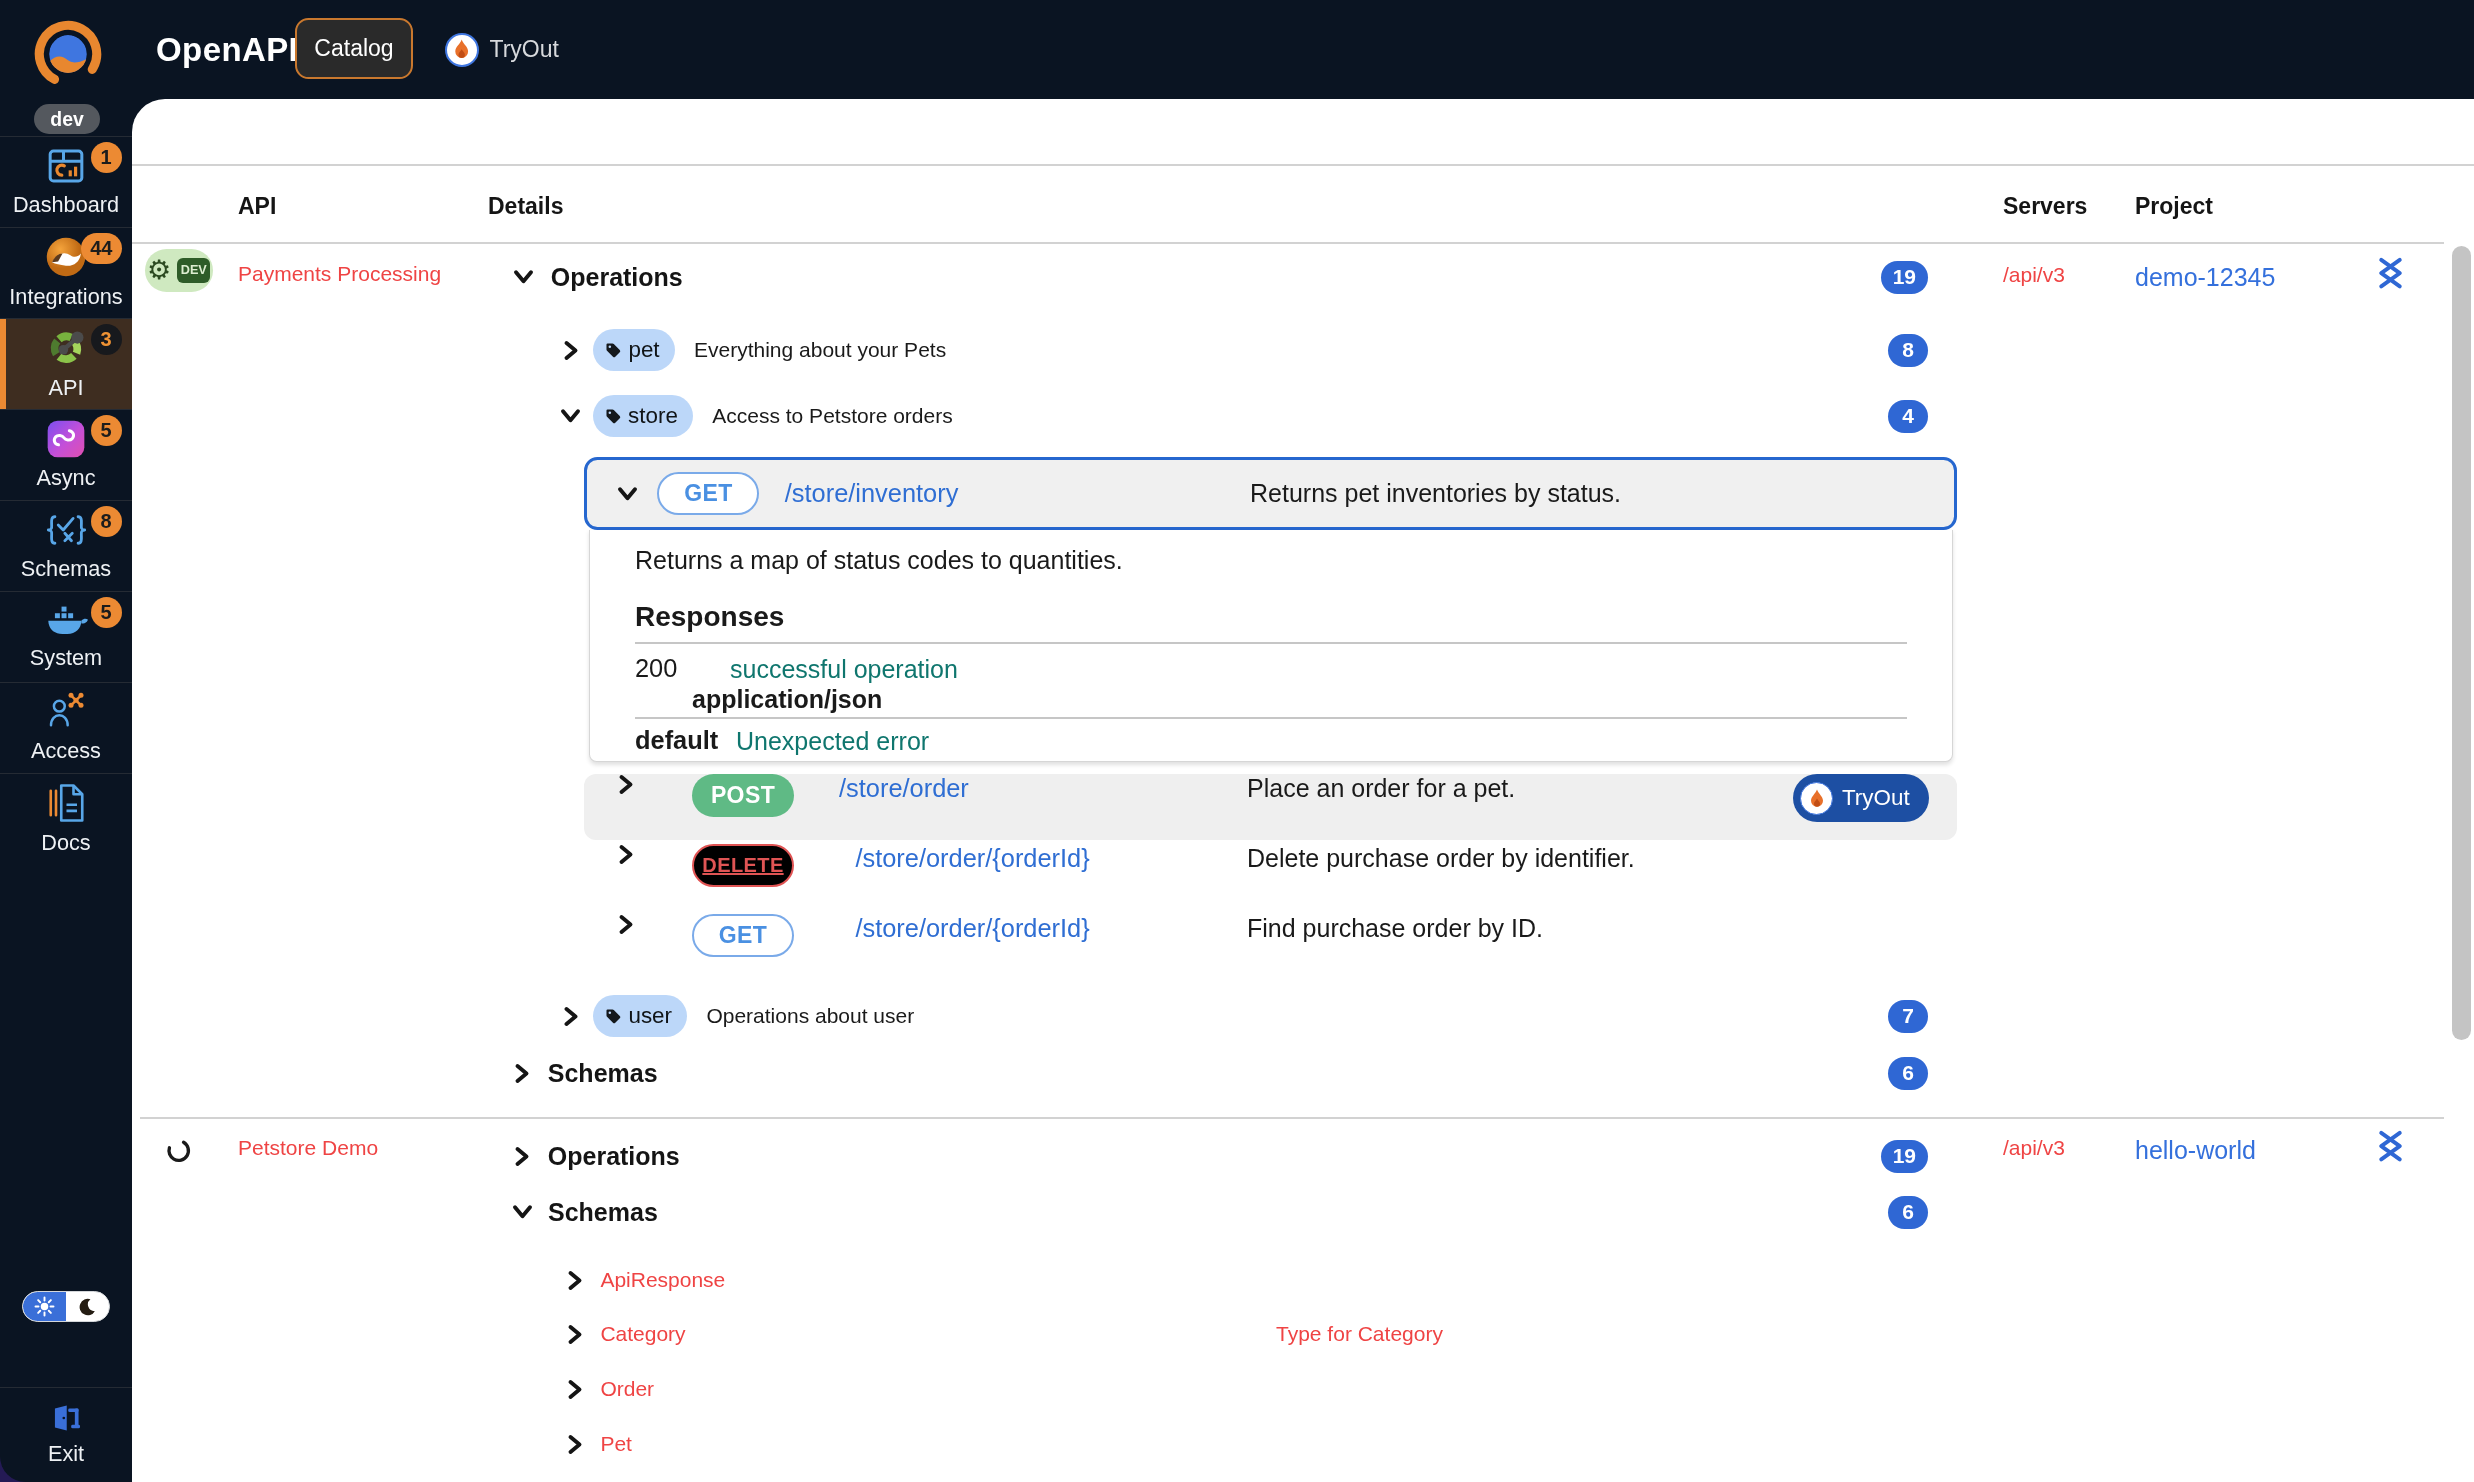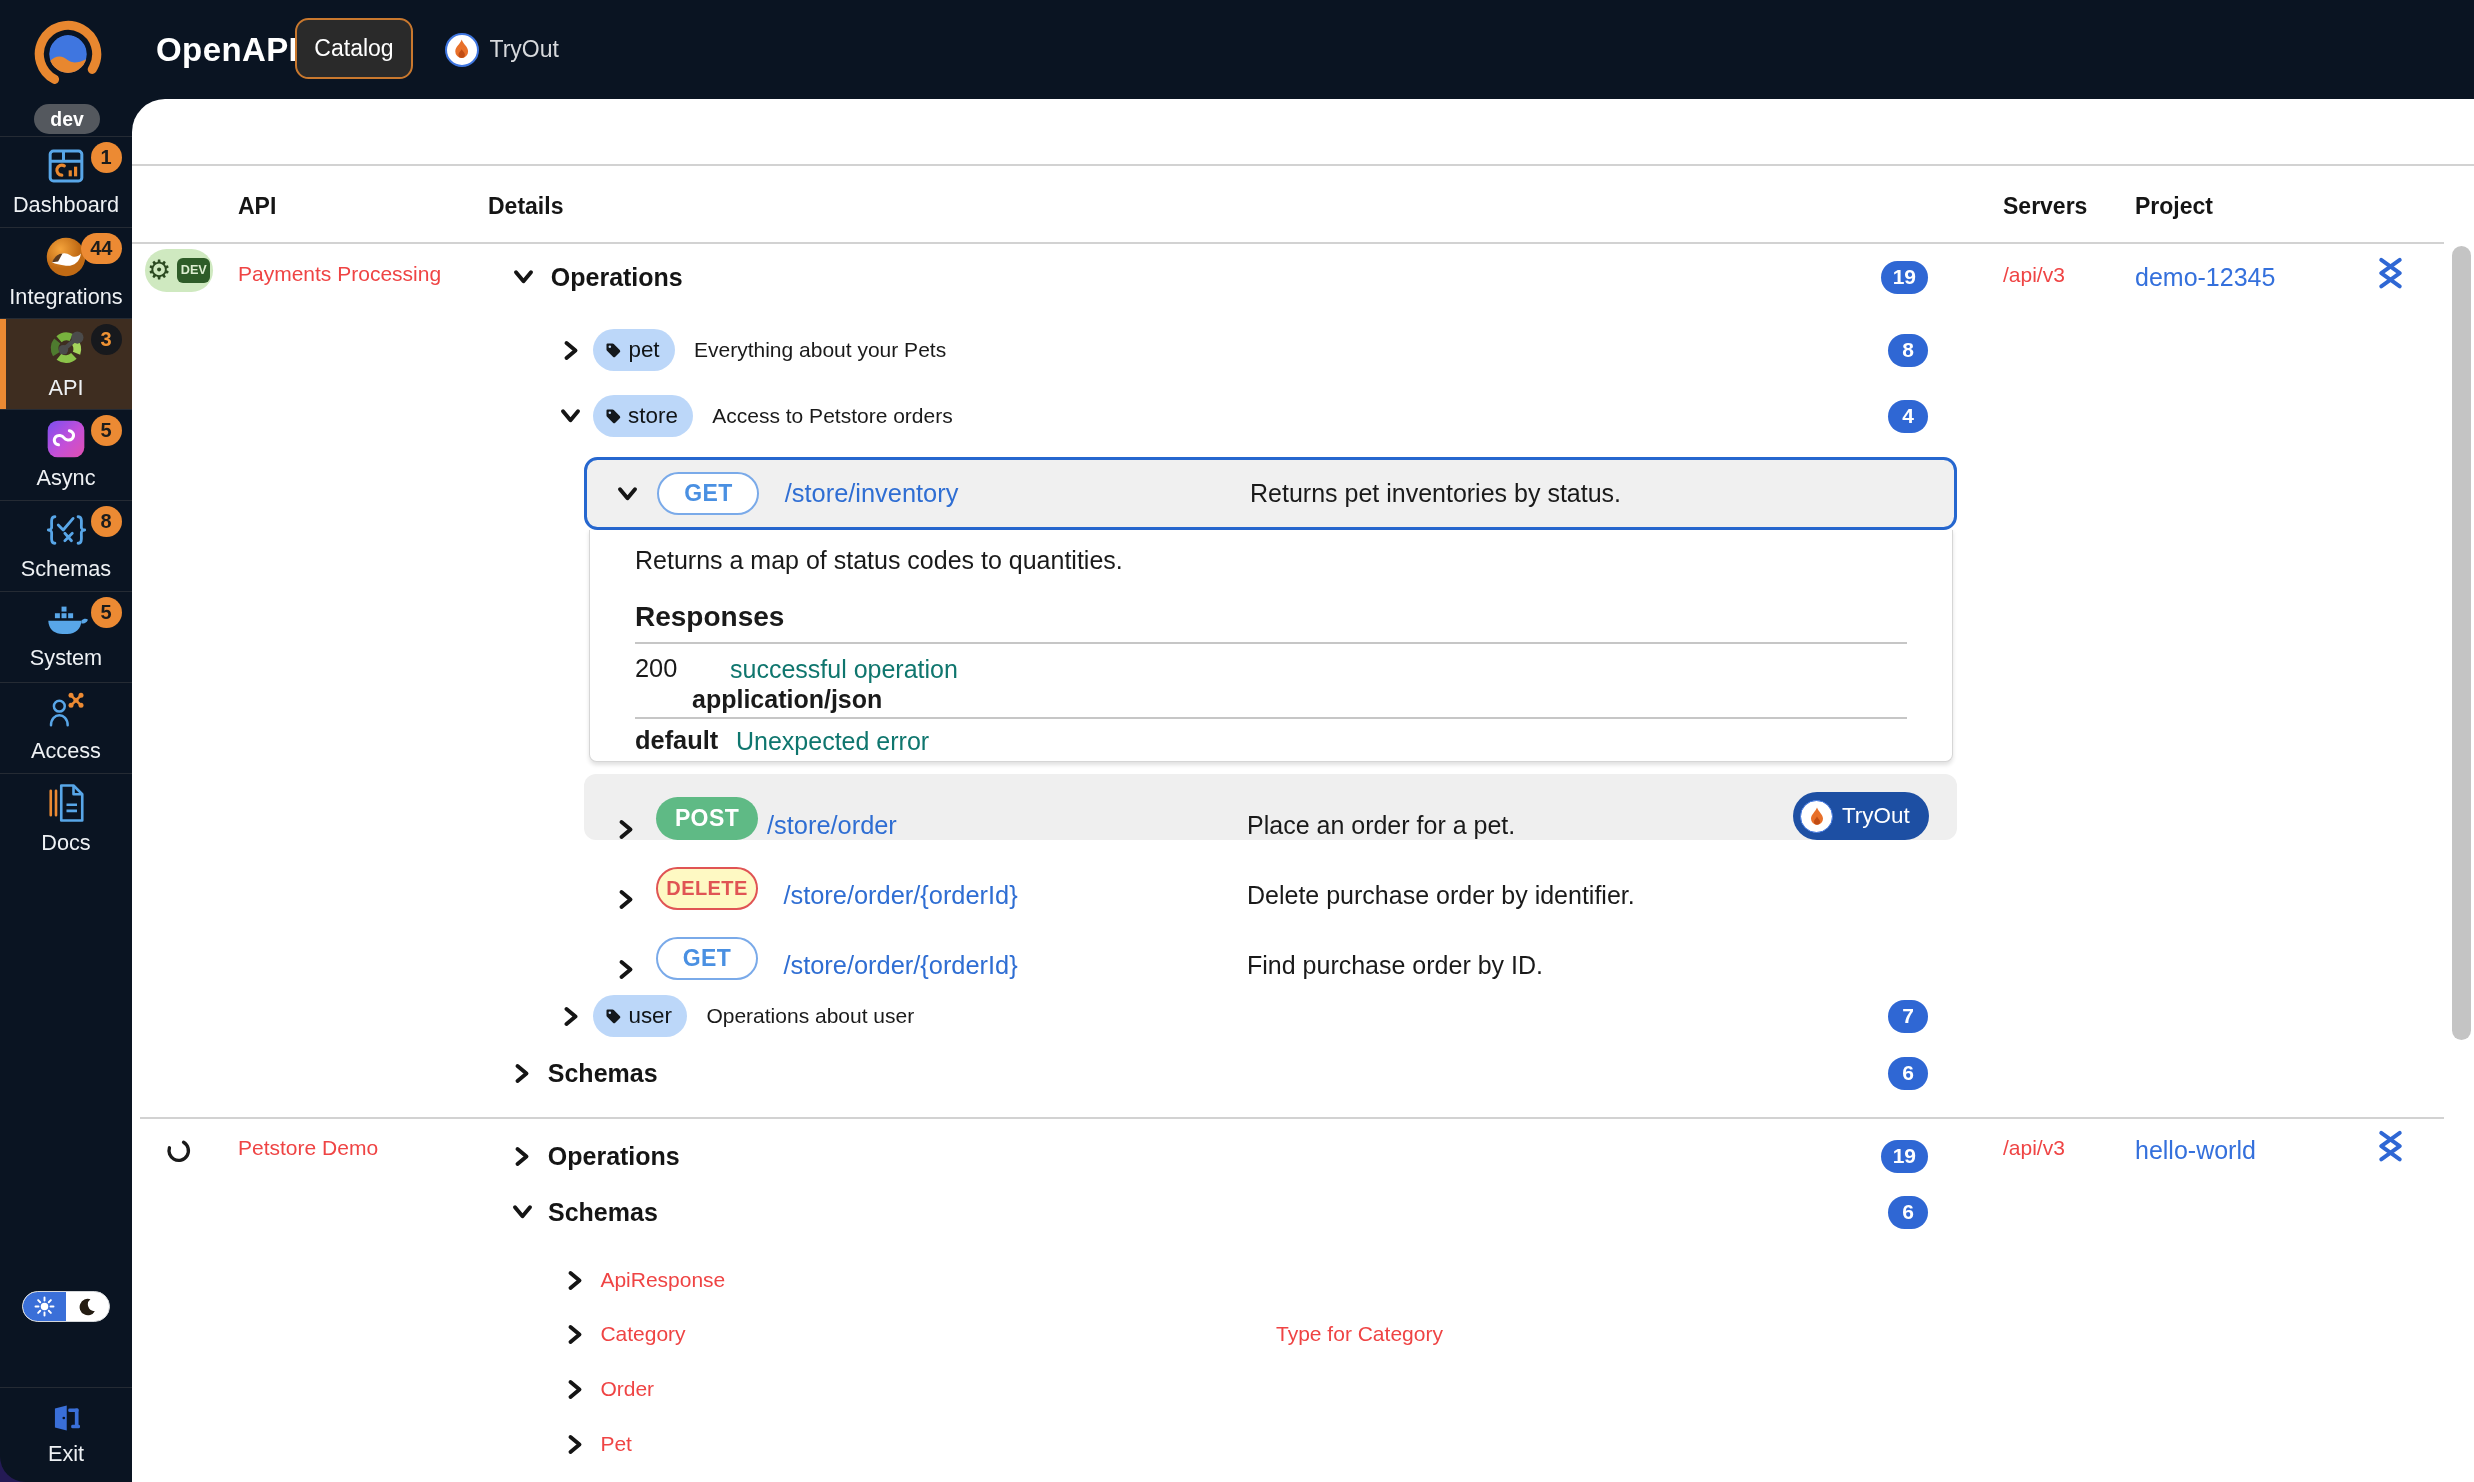--- a/index.html
+++ b/index.html
@@ -51,26 +51,26 @@
   .plain-item { font-size:21px; color:#ef4444; }
   .tree-desc { font-size:21px; color:#1a1a1a; margin-left:19.4px; }
   .count-badge { position:absolute; right:30px; min-width:40px; height:33px; padding:0 12px; border-radius:16.4px;
            background:#2f67d4; color:#fff; font-size:21px; font-weight:bold;
            display:flex; align-items:center; justify-content:center; }
   .chev { flex:0 0 auto; display:block; }
   .tag-pill { height:42px; padding:0 15px 0 12px; border-radius:21px; background:#bcd7f9;
            display:flex; align-items:center; gap:6.7px; font-size:22.4px; color:#101417; }
 
   .op-row { position:absolute; left:452px; width:1373px; height:66px; border-radius:12px;
-           display:flex; align-items:flex-end; padding-left:33px; cursor:pointer; }
+           display:flex; align-items:flex-start; padding-left:33px; cursor:pointer;gap:36px; }
   .method-pill { width:102px; height:43px; border-radius:21.7px; display:flex; align-items:center; justify-content:center;
            font-size:23px; font-weight:600; letter-spacing:0.4px; flex:0 0 auto; }
   .m-get { background:#fff; border:2.2px solid #7aaae9; color:#4a90e2; }
   .m-post { background:#5fba85; color:#fff; }
-  .m-delete { background:#fef9c3; border:2.2px solid #e05454; color:#e05454; }
+  .m-delete { background:#000000; border:2.2px solid #e05454; color:#e05454;text-decoration:underline; }
   .op-path { font-size:25.4px; color:#2f6ed3; }
   .op-summary { position:absolute; left:663px; font-size:25px; color:#1a1a1a; }
   .tryout-btn { position:absolute; right:28px; height:48px; border-radius:24px; background:#1d4fa3;
            display:flex; align-items:center; gap:9px; padding:0 19.4px 0 7.5px; color:#fff; font-size:22.4px; cursor:pointer; }
 
   .op-selected { position:absolute; left:452px; top:358px; width:1373px; height:73px; background:#f0f0f0;
            border:3.7px solid #2667cf; border-radius:13.4px; display:flex; align-items:center; padding-left:30px; cursor:pointer; }
   .op-detail { position:absolute; left:457px; top:431px; width:1364px; height:232px; background:#fff;
            border:1.5px solid #d6d6d6; border-top:none; border-radius:0 0 7.5px 7.5px;
            box-shadow:0 2.2px 4.5px rgba(0,0,0,.12); }

